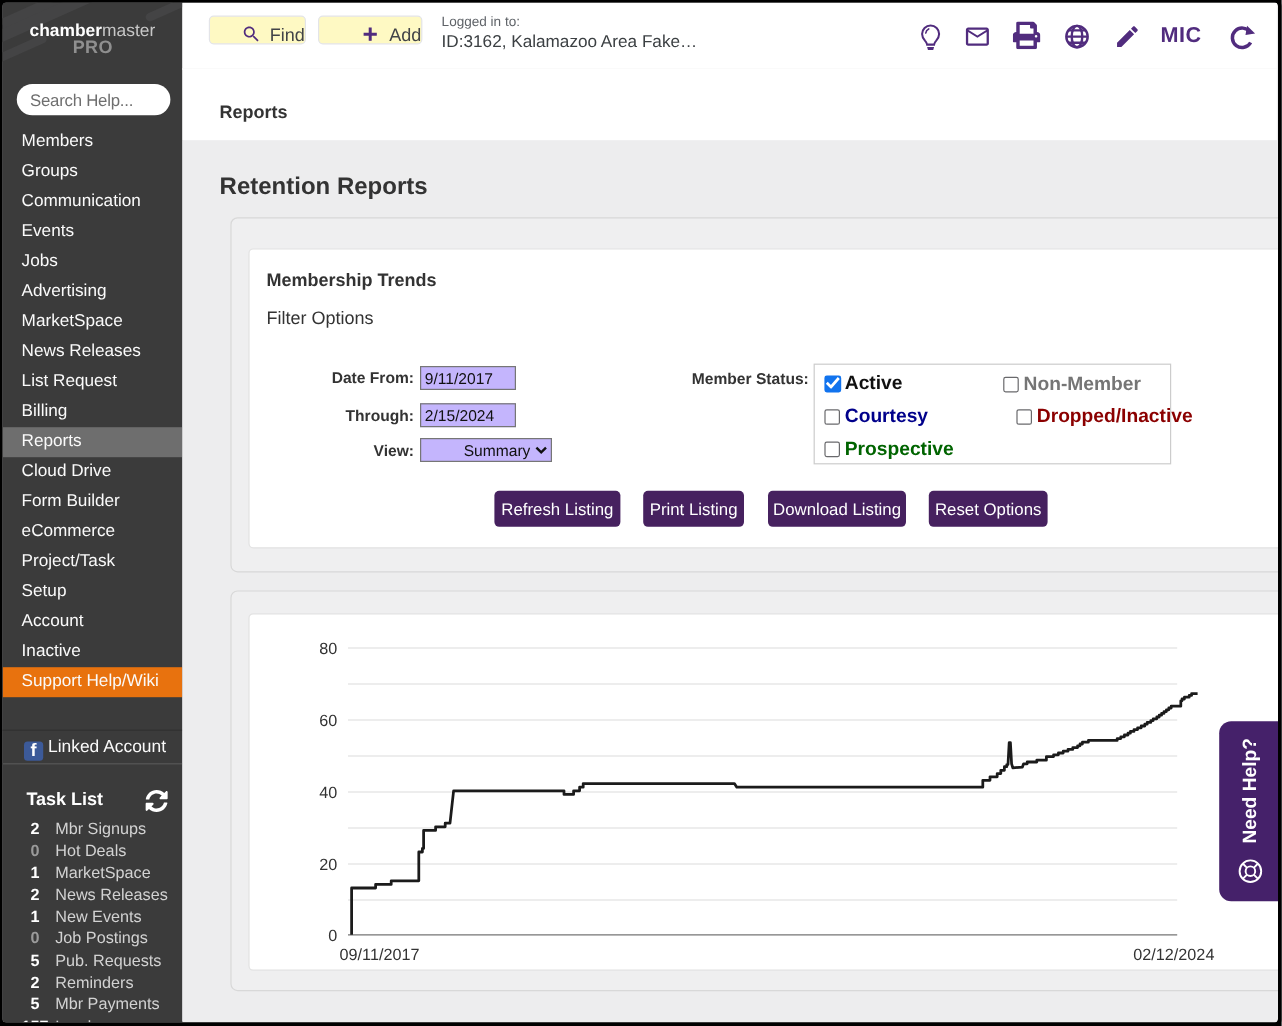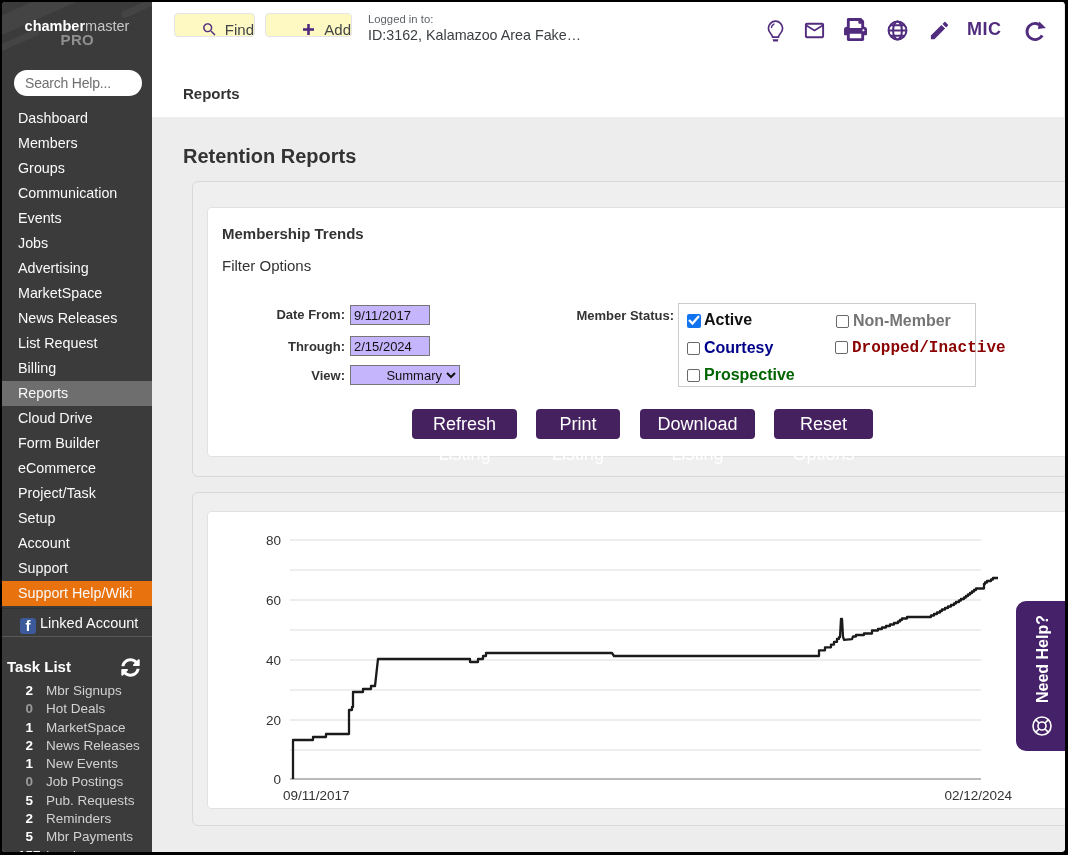--- a/index.html
+++ b/index.html
@@ -14,21 +14,21 @@
 #logo .lt { font-weight:normal; color:#c7c7c7; }
 #logopro { position:absolute; left:0; top:29px; width:92px; text-align:right; color:#8f8f8f; font-size:15px; font-weight:bold; letter-spacing:0.3px; }
 #searchbox { position:absolute; left:12px; top:68px; width:128px; height:26px; background:#fff; border-radius:13px; color:#6f6f6f; font-size:14px; letter-spacing:-0.2px; line-height:26px; padding-left:11px; }
 #nav { position:absolute; left:0; top:104px; width:150px; }
 #nav .it { height:25px; line-height:25px; padding-left:16px; color:#fafafa; font-size:14.3px; white-space:nowrap; }
 #nav .sel { background:#6e6e6e; }
 #nav .orange { background:#e8720e; }
 #linked { position:absolute; left:0; top:606px; width:150px; height:29px; border-top:1px solid #313131; border-bottom:1px solid #585858; line-height:28px; color:#fafafa; font-size:14.5px; }
 #fbic { display:inline-block; width:16px; height:16px; background:#3c5a99; border-radius:3px; color:#fff; font-weight:bold; font-size:15px; text-align:center; line-height:16px; vertical-align:-3px; margin-left:18px; margin-right:4px; }
 #tasklist { position:absolute; left:0; top:652px; width:150px; }
-#tlhead { height:28px; line-height:26px; padding-left:5px; color:#fff; font-weight:bold; font-size:15px; position:relative; }
+#tlhead { height:28px; line-height:26px; padding-left:20px; color:#fff; font-weight:bold; font-size:15px; position:relative; }
 #tlrefresh { position:absolute; right:12px; top:4px; }
 .trow { height:18.3px; line-height:18.3px; font-size:13.5px; color:#d2d2d2; white-space:nowrap; padding-left:16px; }
 .trow b { display:inline-block; width:15px; text-align:right; color:#fff; margin-right:13px; font-weight:bold; }
 .trow b.z { color:#9a9a9a; }
 
 #topbar { position:absolute; left:150px; top:0; width:912px; height:56px; background:#fff; border-bottom:1px solid #ebebeb; }
 .tbtn { position:absolute; top:11px; height:24px; background:#fef9c3; border:1px solid #e3e4e8; border-radius:4px; color:#424448; font-size:15px; line-height:32px; text-align:right; }
 #findbtn { left:22px; width:81px; }
 #addbtn { left:113px; width:87px; }
 #loggedin { position:absolute; left:216px; top:11px; color:#5f6368; }
@@ -51,21 +51,21 @@
 #mtrends { position:absolute; left:14px; top:17px; font-size:15px; font-weight:bold; color:#333; }
 #fopts { position:absolute; left:14px; top:49px; font-size:15px; color:#333; }
 .flabel { position:absolute; font-size:13px; font-weight:bold; color:#333; text-align:right; width:120px; }
 .finput { position:absolute; border:1px solid #767676; background:#c4b5fd; font-size:13px; font-family:"Liberation Sans",sans-serif; color:#111; padding:1px 1px 1px 3px; height:20px; width:80px; }
 #viewsel { width:110px; }
 #msbox { position:absolute; left:470px; top:95px; width:298px; height:84px; background:#fff; border:1px solid #ccc; }
 .cbrow { position:absolute; font-size:16px; font-weight:bold; white-space:nowrap; }
 .cb { display:inline-block; width:13px; height:13px; border:1.5px solid #69696c; border-radius:2px; background:#fff; vertical-align:-2px; margin-right:4px; }
 .cbc { display:inline-block; width:14px; height:14px; border-radius:2px; background:#1173ee; vertical-align:-2.5px; margin-right:3px; position:relative; }
 .cbc svg { position:absolute; left:1px; top:1px; }
-.pbtn { position:absolute; top:201px; height:30px; background:#46215f; color:#fff; font-size:18px; line-height:30px; text-align:center; border-radius:4px; }
+.pbtn { position:absolute; top:201px; height:30px; background:#46215f; color:#fff; font-size:14px; line-height:30px; text-align:center; border-radius:4px; }
 
 #chartsvg { position:absolute; left:0; top:0; }
 
 #needhelp { position:absolute; left:1014px; top:599px; width:54px; height:150px; background:#45216a; border-radius:10px 0 0 10px; }
 #nhtext { position:absolute; left:3px; top:0px; width:48px; height:110px; }
 #nhtext span { position:absolute; left:50%; top:49px; transform:translate(-50%,0) rotate(-90deg); transform-origin:center; white-space:nowrap; color:#fff; font-weight:bold; font-size:16px; }
 #frame { position:absolute; left:0; top:0; width:1068px; height:855px; border:2px solid #000; border-right-width:3px; border-bottom-width:3px; border-radius:5px; pointer-events:none; z-index:99; }
 </style>
 </head>
 <body>
@@ -75,39 +75,38 @@
     <div id="sbhead">
       <div class="swoosh" style="left:-30px; top:6px; width:120px; height:13px;"></div>
       <div class="swoosh" style="left:-10px; top:-2px; width:90px; height:8px;"></div>
       <div class="swoosh" style="left:-40px; top:42px; width:80px; height:7px;"></div>
       <div class="swoosh" style="left:118px; top:2px; width:40px; height:7px;"></div>
     </div>
     <div id="logo"><span class="bd">chamber</span><span class="lt">master</span></div>
     <div id="logopro">PRO</div>
     <div id="searchbox">Search Help...</div>
     <div id="nav">
-      <div class="it">Dashboard</div>
       <div class="it">Members</div>
       <div class="it">Groups</div>
       <div class="it">Communication</div>
       <div class="it">Events</div>
       <div class="it">Jobs</div>
       <div class="it">Advertising</div>
       <div class="it">MarketSpace</div>
       <div class="it">News Releases</div>
       <div class="it">List Request</div>
       <div class="it">Billing</div>
       <div class="it sel">Reports</div>
       <div class="it">Cloud Drive</div>
       <div class="it">Form Builder</div>
       <div class="it">eCommerce</div>
       <div class="it">Project/Task</div>
       <div class="it">Setup</div>
       <div class="it">Account</div>
-      <div class="it">Support</div>
+      <div class="it">Inactive</div>
       <div class="it orange">Support Help/Wiki</div>
     </div>
     <div id="linked"><span id="fbic">f</span>Linked Account</div>
     <div id="tasklist">
       <div id="tlhead">Task List
         <span id="tlrefresh"><svg width="19" height="19" viewBox="0 0 512 512" fill="#fff">
               <path d="M370.72 133.28C339.458 104.008 298.888 87.962 255.848 88c-77.458.068-144.328 53.178-162.791 126.85-1.344 5.363-6.122 9.15-11.651 9.15H24.103c-7.498 0-13.194-6.807-11.807-14.176C33.933 94.924 134.813 8 256 8c66.448 0 126.791 26.136 171.315 68.685L463.03 40.97C478.149 25.851 504 36.559 504 57.941V192c0 13.255-10.745 24-24 24H345.941c-21.382 0-32.09-25.851-16.971-40.971l41.75-41.749zM32 296h134.059c21.382 0 32.09 25.851 16.971 40.971l-41.75 41.75c31.262 29.273 71.835 45.319 114.876 45.28 77.418-.07 144.315-53.144 162.787-126.849 1.344-5.363 6.122-9.15 11.651-9.15h57.304c7.498 0 13.194 6.807 11.807 14.176C478.067 417.076 377.187 504 256 504c-66.448 0-126.791-26.136-171.315-68.685L48.97 471.03C33.851 486.149 8 475.441 8 454.059V320c0-13.255 10.745-24 24-24z"></path>
             </svg></span>
       </div>
       <div class="trow"><b>2</b>Mbr Signups</div>
@@ -176,21 +175,21 @@
         <input class="finput" style="left: 142px; top: 128px;" value="2/15/2024">
         <div class="flabel" style="left:17px; top:160px;">View:</div>
         <select class="finput" id="viewsel" style="left:142px; top:157px;text-align:right;"><option>Summary</option></select>
         <div class="flabel" style="left:346px; top:100px;">Member Status:</div>
         <div id="msbox">
           <div class="cbrow" style="left:8px; top:7px; color:#111;"><span class="cbc"><svg width="12" height="10" viewBox="0 0 24 20">
                   <path d="M2 10l7 7L22 2" stroke="#fff" stroke-width="4.5" fill="none"></path>
                 </svg></span>Active</div>
           <div class="cbrow" style="left:157px; top:8px; color:#757575;"><span class="cb"></span>Non-Member</div>
           <div class="cbrow" style="left:8px; top:35px; color:#00008b;"><span class="cb"></span>Courtesy</div>
-          <div class="cbrow" style="left:156px; top:35px; color:#8b0000;font-family:Liberation Mono, monospace;"><span class="cb"></span>Dropped/Inactive</div>
+          <div class="cbrow" style="left:168px; top:35px; color:#8b0000;"><span class="cb"></span>Dropped/Inactive</div>
           <div class="cbrow" style="left:8px; top:62px; color:#006400;"><span class="cb"></span>Prospective</div>
         </div>
         <div class="pbtn" style="left:204px; width:105px;">Refresh Listing</div>
         <div class="pbtn" style="left:328px; width:84px;">Print Listing</div>
         <div class="pbtn" style="left:432px; width:115px;">Download Listing</div>
         <div class="pbtn" style="left:566px; width:99px;">Reset Options</div>
       </div>
     </div>
     <div class="panel" id="panel2">
       <div class="card" id="card2">

